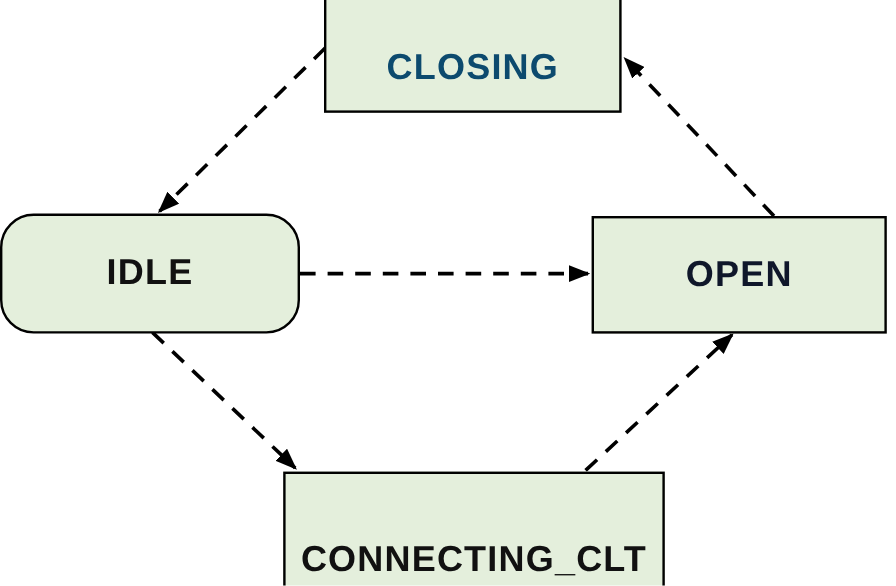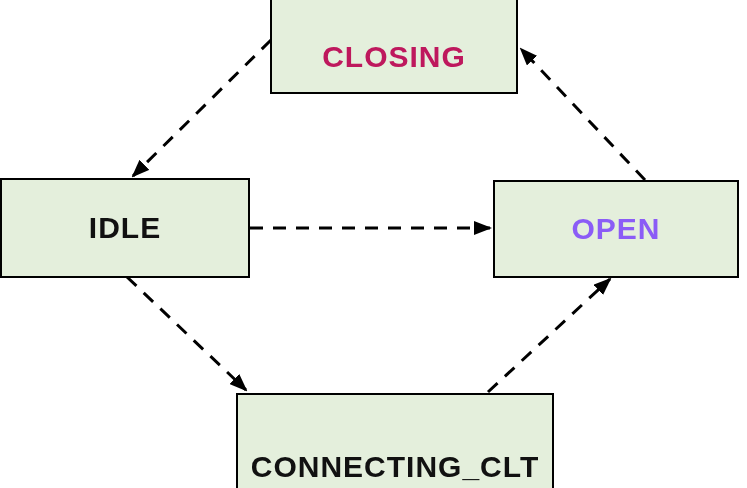--- a/index.html
+++ b/index.html
@@ -34,21 +34,21 @@
   }
   .state-label {
     font-family: "Liberation Sans", sans-serif;
     font-size: 30px;
     font-weight: 700;
     letter-spacing: 1px;
     color: #111111;
     white-space: nowrap;
   }
   #node-closing    { left: 270px; top: -5px;  width: 248px; height: 99px; }
-  #node-idle       { left: 0px;   top: 178px; width: 250px; height: 100px; }
+  #node-idle       { left: 0px;   top: 178px; width: 250px; height: 100px; border-radius: 28px; }
   #node-open       { left: 493px; top: 180px; width: 246px; height: 98px; }
   #node-connecting { left: 236px; top: 393px; width: 318px; height: 99px; }
 </style>
 </head>
 <body style="background: rgb(255, 255, 255);">
 
 <svg id="edges-svg" viewBox="0 0 747 488" xmlns="http://www.w3.org/2000/svg">
   <defs>
     <marker id="arrowhead" markerUnits="userSpaceOnUse" markerWidth="18" markerHeight="14" refX="16" refY="7" orient="auto">
       <path d="M0,0 L18,7 L0,14 Z" fill="#000000"></path>
@@ -57,26 +57,26 @@
   <g id="edge-group">
       <line x1="271" y1="40" x2="133" y2="176" stroke="#000000" stroke-width="3" stroke-dasharray="13 10" marker-end="url(#arrowhead)"></line>
       <line x1="645" y1="180" x2="521" y2="49" stroke="#000000" stroke-width="3" stroke-dasharray="13 10" marker-end="url(#arrowhead)"></line>
       <line x1="250" y1="228" x2="490" y2="228" stroke="#000000" stroke-width="3" stroke-dasharray="13 10" marker-end="url(#arrowhead)"></line>
       <line x1="127" y1="277" x2="246" y2="390" stroke="#000000" stroke-width="3" stroke-dasharray="13 10" marker-end="url(#arrowhead)"></line>
       <line x1="488" y1="392" x2="610" y2="279" stroke="#000000" stroke-width="3" stroke-dasharray="13 10" marker-end="url(#arrowhead)"></line>
     </g>
 </svg>
 
 <div class="state-node" id="node-closing" style="background: rgb(228, 239, 220); border-color: rgb(0, 0, 0);">
-  <span class="state-label" style="color: #be185d; margin-top: 25px;">CLOSING</span>
+  <span class="state-label" style="color: #0c4a6e; margin-top: 25px;">CLOSING</span>
 </div>
 
 <div class="state-node" id="node-idle" style="background: rgb(228, 239, 220); border-color: rgb(0, 0, 0);">
   <span class="state-label" style="color: rgb(17, 17, 17);">IDLE</span>
 </div>
 
 <div class="state-node" id="node-open" style="background: rgb(228, 239, 220); border-color: rgb(0, 0, 0);">
-  <span class="state-label" style="color: #8b5cf6;">OPEN</span>
+  <span class="state-label" style="color: #0f172a;">OPEN</span>
 </div>
 
 <div class="state-node" id="node-connecting" style="background: rgb(228, 239, 220); border-color: rgb(0, 0, 0);">
   <span class="state-label" style="color: rgb(17, 17, 17); margin-top: 48px;">CONNECTING_CLT</span>
 </div>
 
 </body></html>

